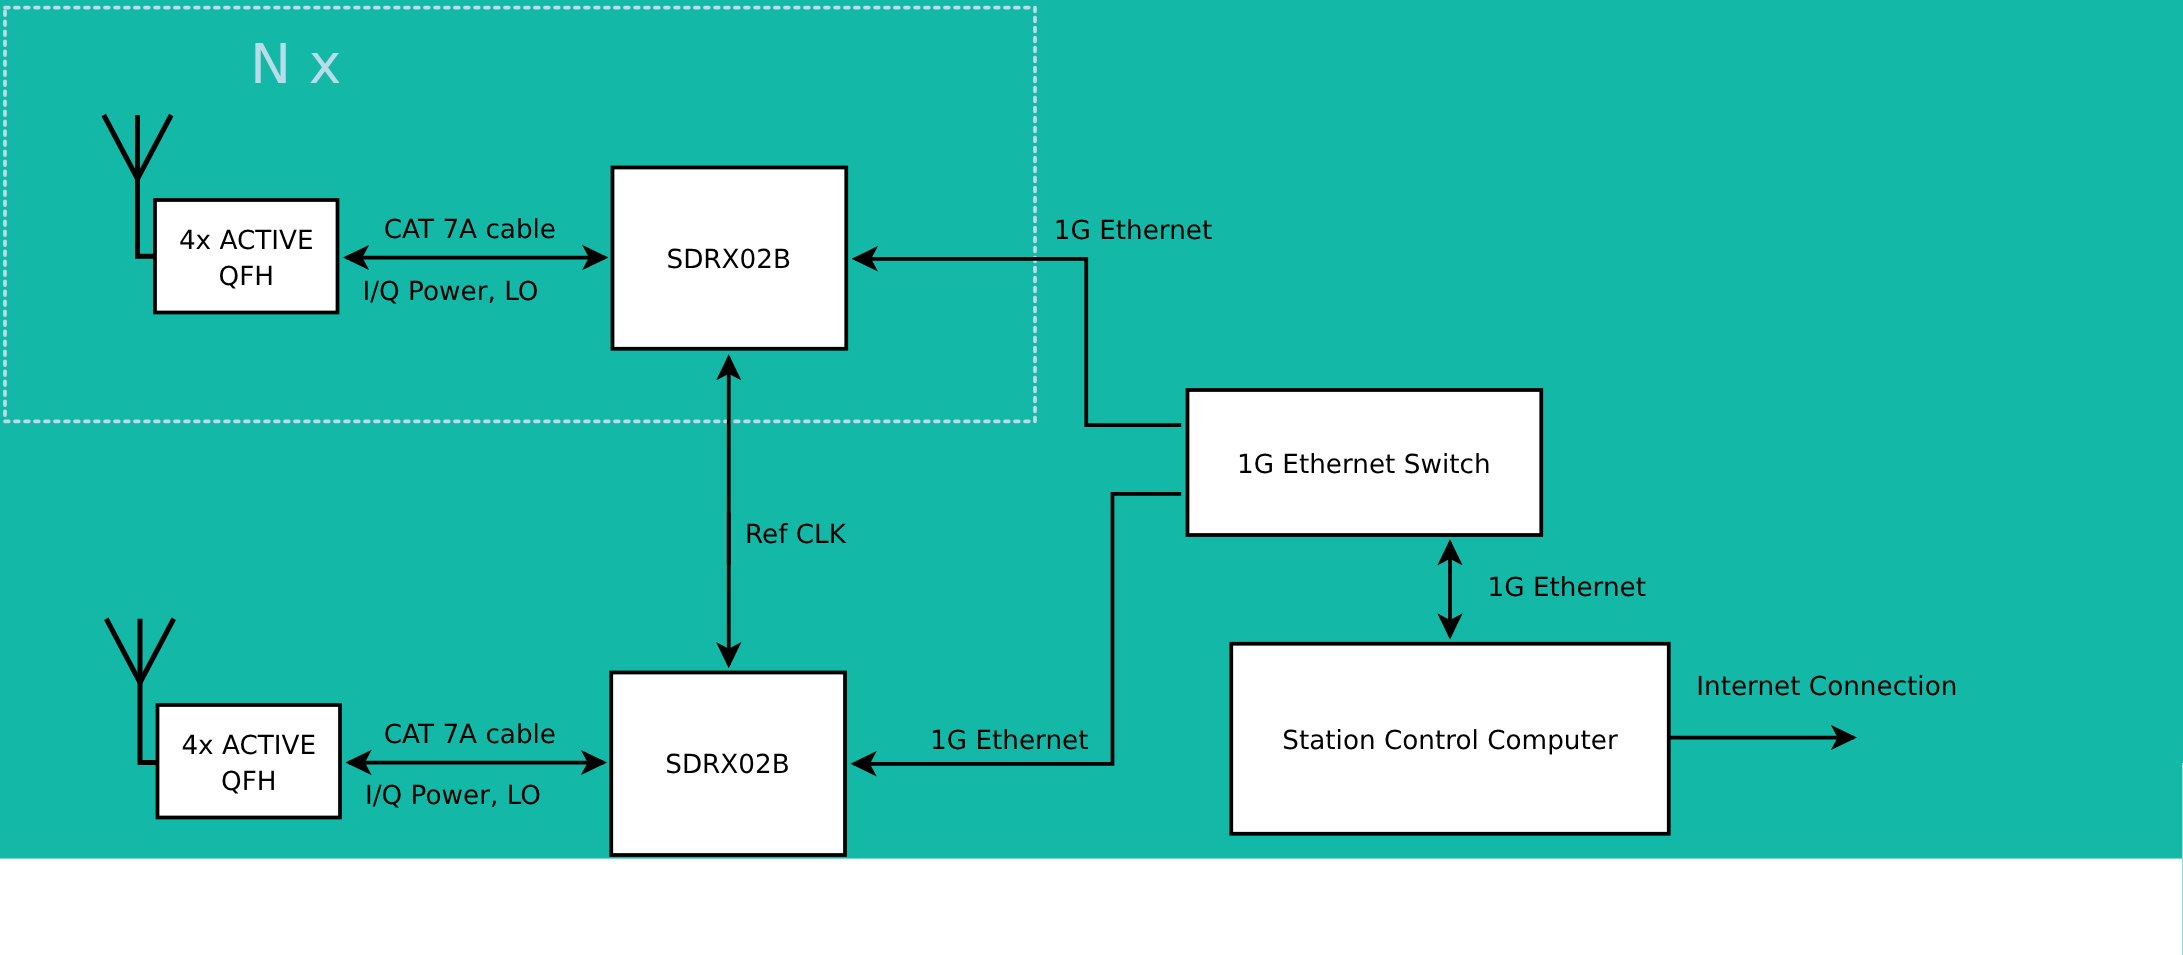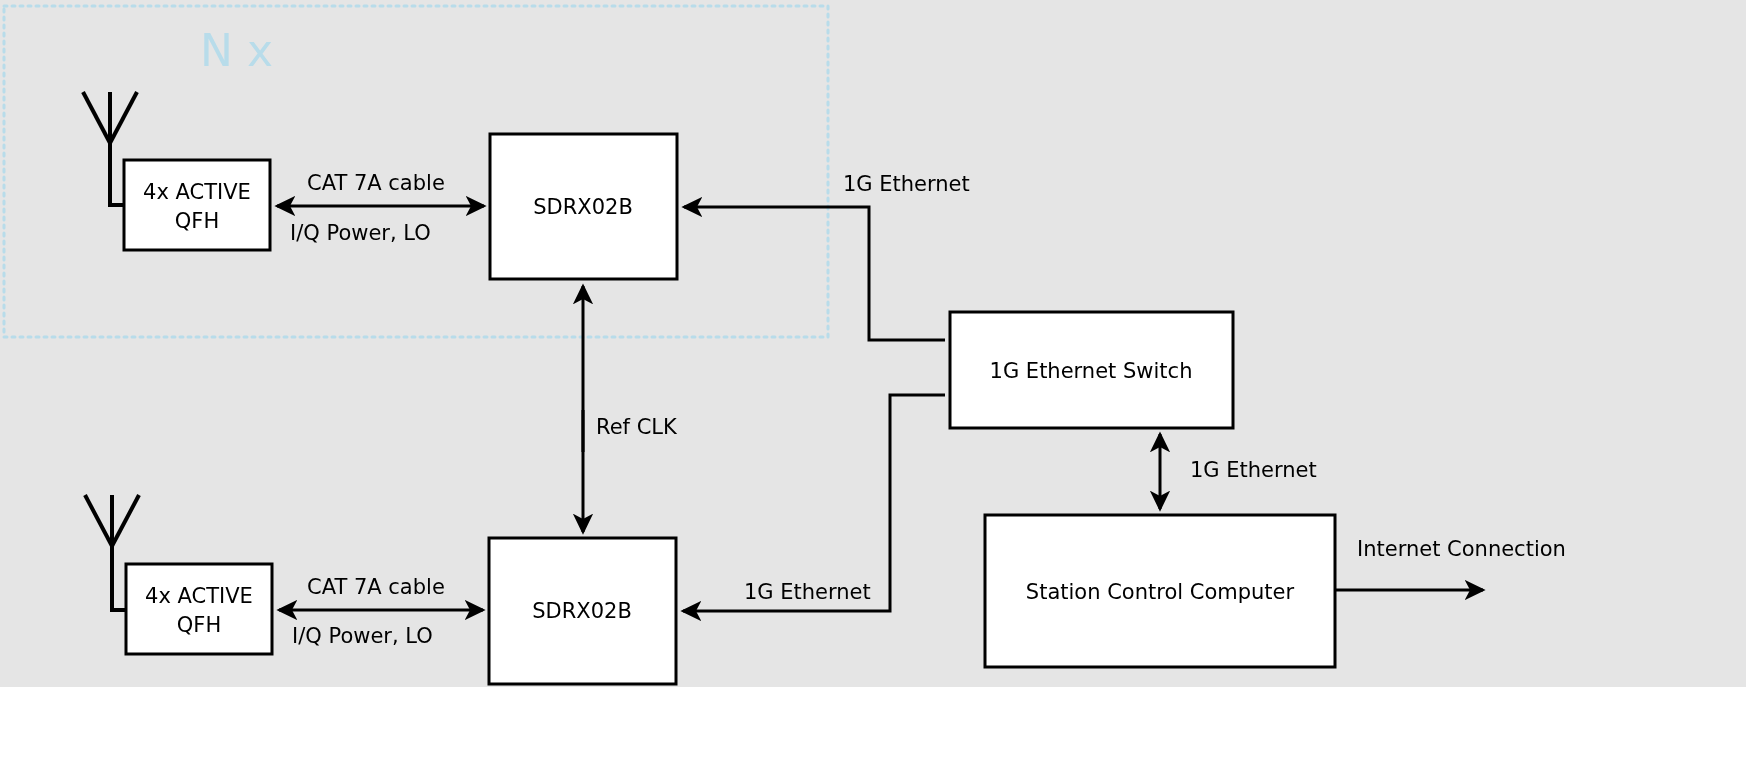--- a/index.html
+++ b/index.html
@@ -8,21 +8,21 @@
     padding: 0;
     background: #ffffff;
   }
   body {
     font-family: "DejaVu Sans", "Liberation Sans", sans-serif;
   }
   #diagram-root {
     position: relative;
     width: 1746px;
     height: 687px;
-    background: #e5e5e5;
+    background: #14b8a6;
     overflow: hidden;
   }
   svg#diagram {
     display: block;
     width: 1746px;
     height: 764px;
   }
   .blk-rect {
     fill: #ffffff;
     stroke: #000000;

